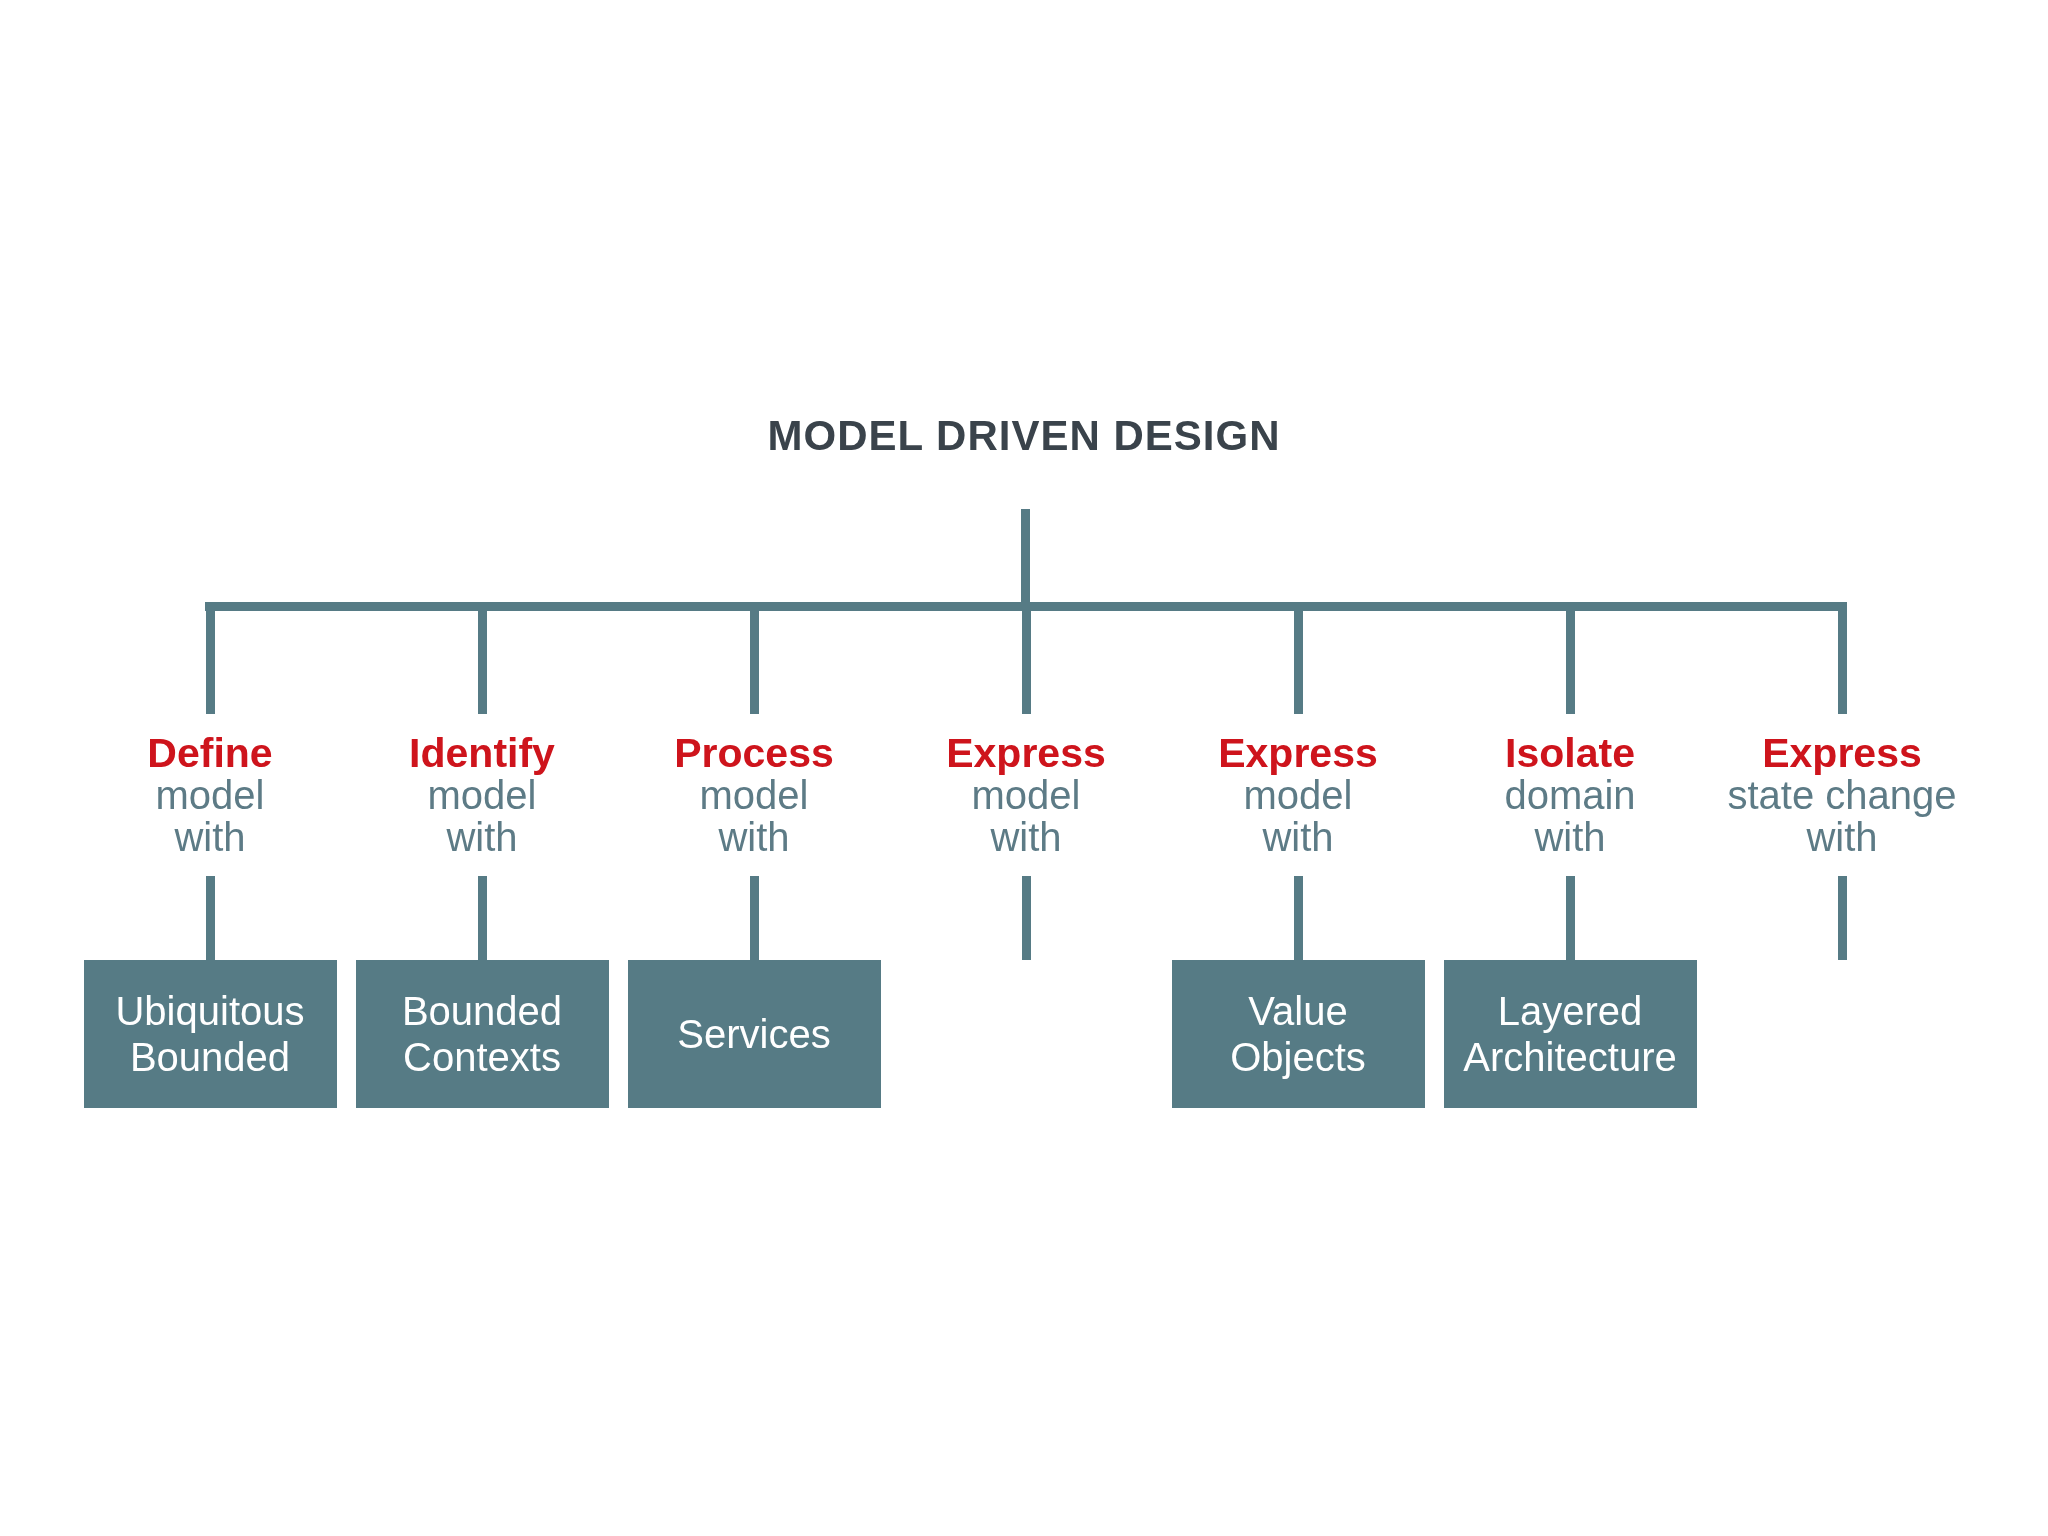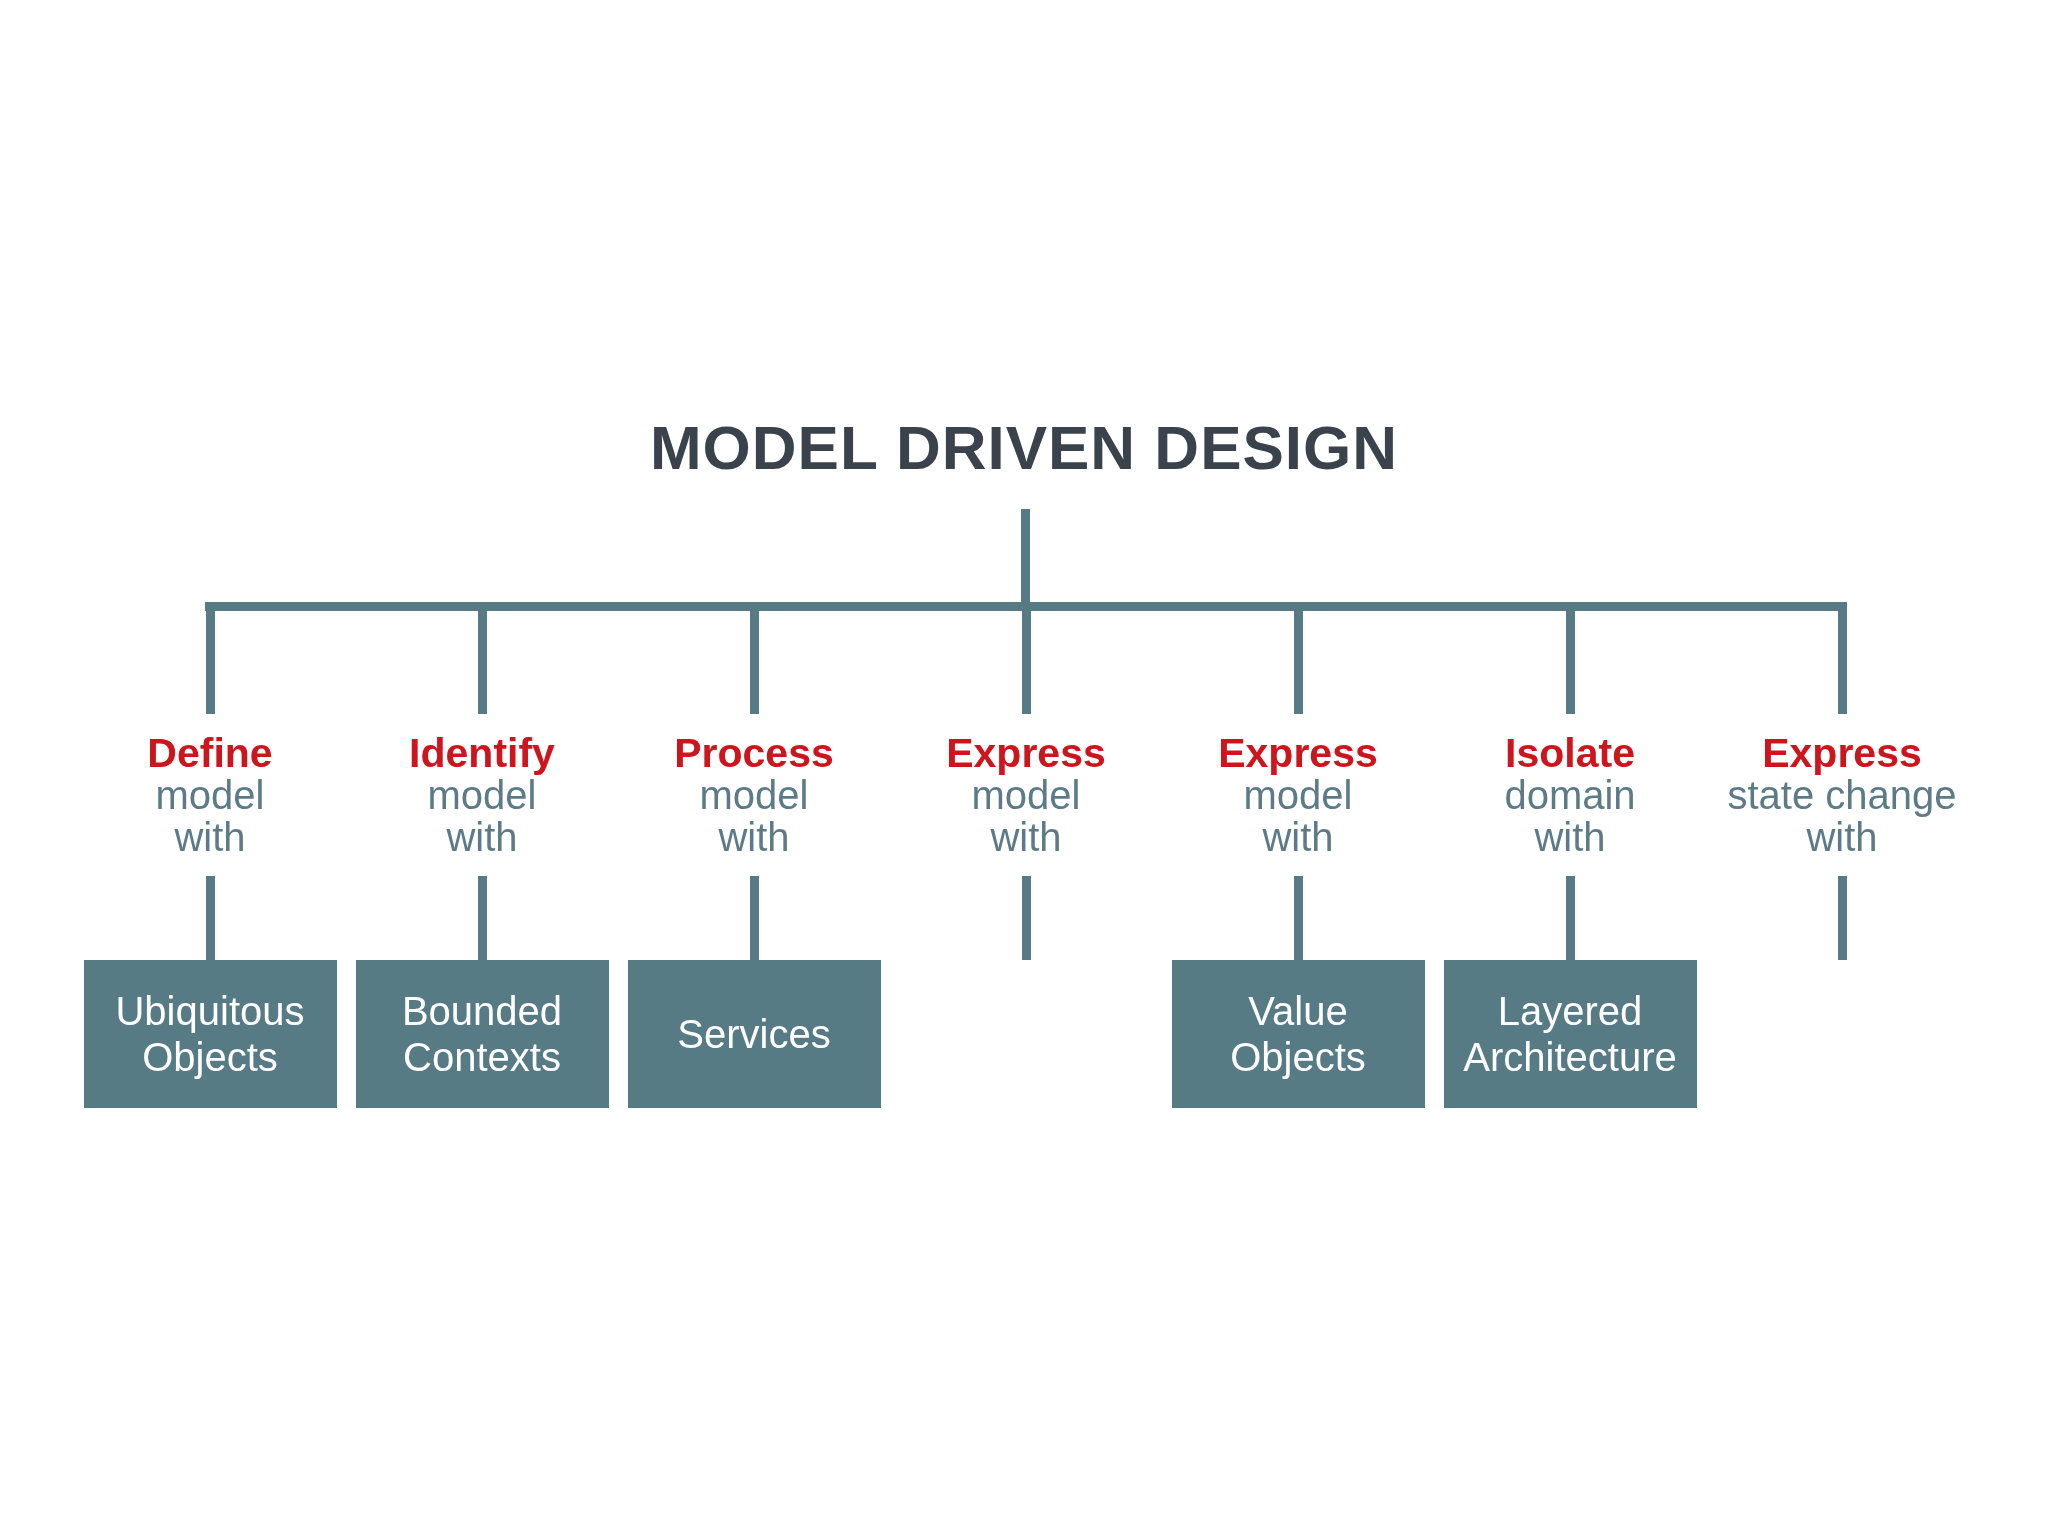--- a/index.html
+++ b/index.html
@@ -14,21 +14,21 @@
     background: #ffffff;
     overflow: hidden;
     font-family: "Liberation Sans", "DejaVu Sans", sans-serif;
   }
   .title {
     position: absolute;
     left: 0;
     top: 412px;
     width: 2048px;
     text-align: center;
-    font-size: 62px;
+    font-size: 42px;
     font-weight: bold;
     letter-spacing: 1px;
     color: #3a434b;
     margin: 0;
   }
   .line {
     position: absolute;
     background: #567b85;
   }
   .center-drop {
@@ -98,21 +98,21 @@
 
   <div class="col" style="left:70px">
     <div class="stub stub-top"></div>
     <div class="label">
       <span class="action">Define</span>
       <span>model</span>
       <span>with</span>
     </div>
     <div class="stub stub-bottom"></div>
     <div class="leaf-box">
-      <span>Ubiquitous Objects</span>
+      <span>Ubiquitous Bounded</span>
     </div>
   </div>
 
   <div class="col" style="left:342px">
     <div class="stub stub-top"></div>
     <div class="label">
       <span class="action">Identify</span>
       <span>model</span>
       <span>with</span>
     </div>

